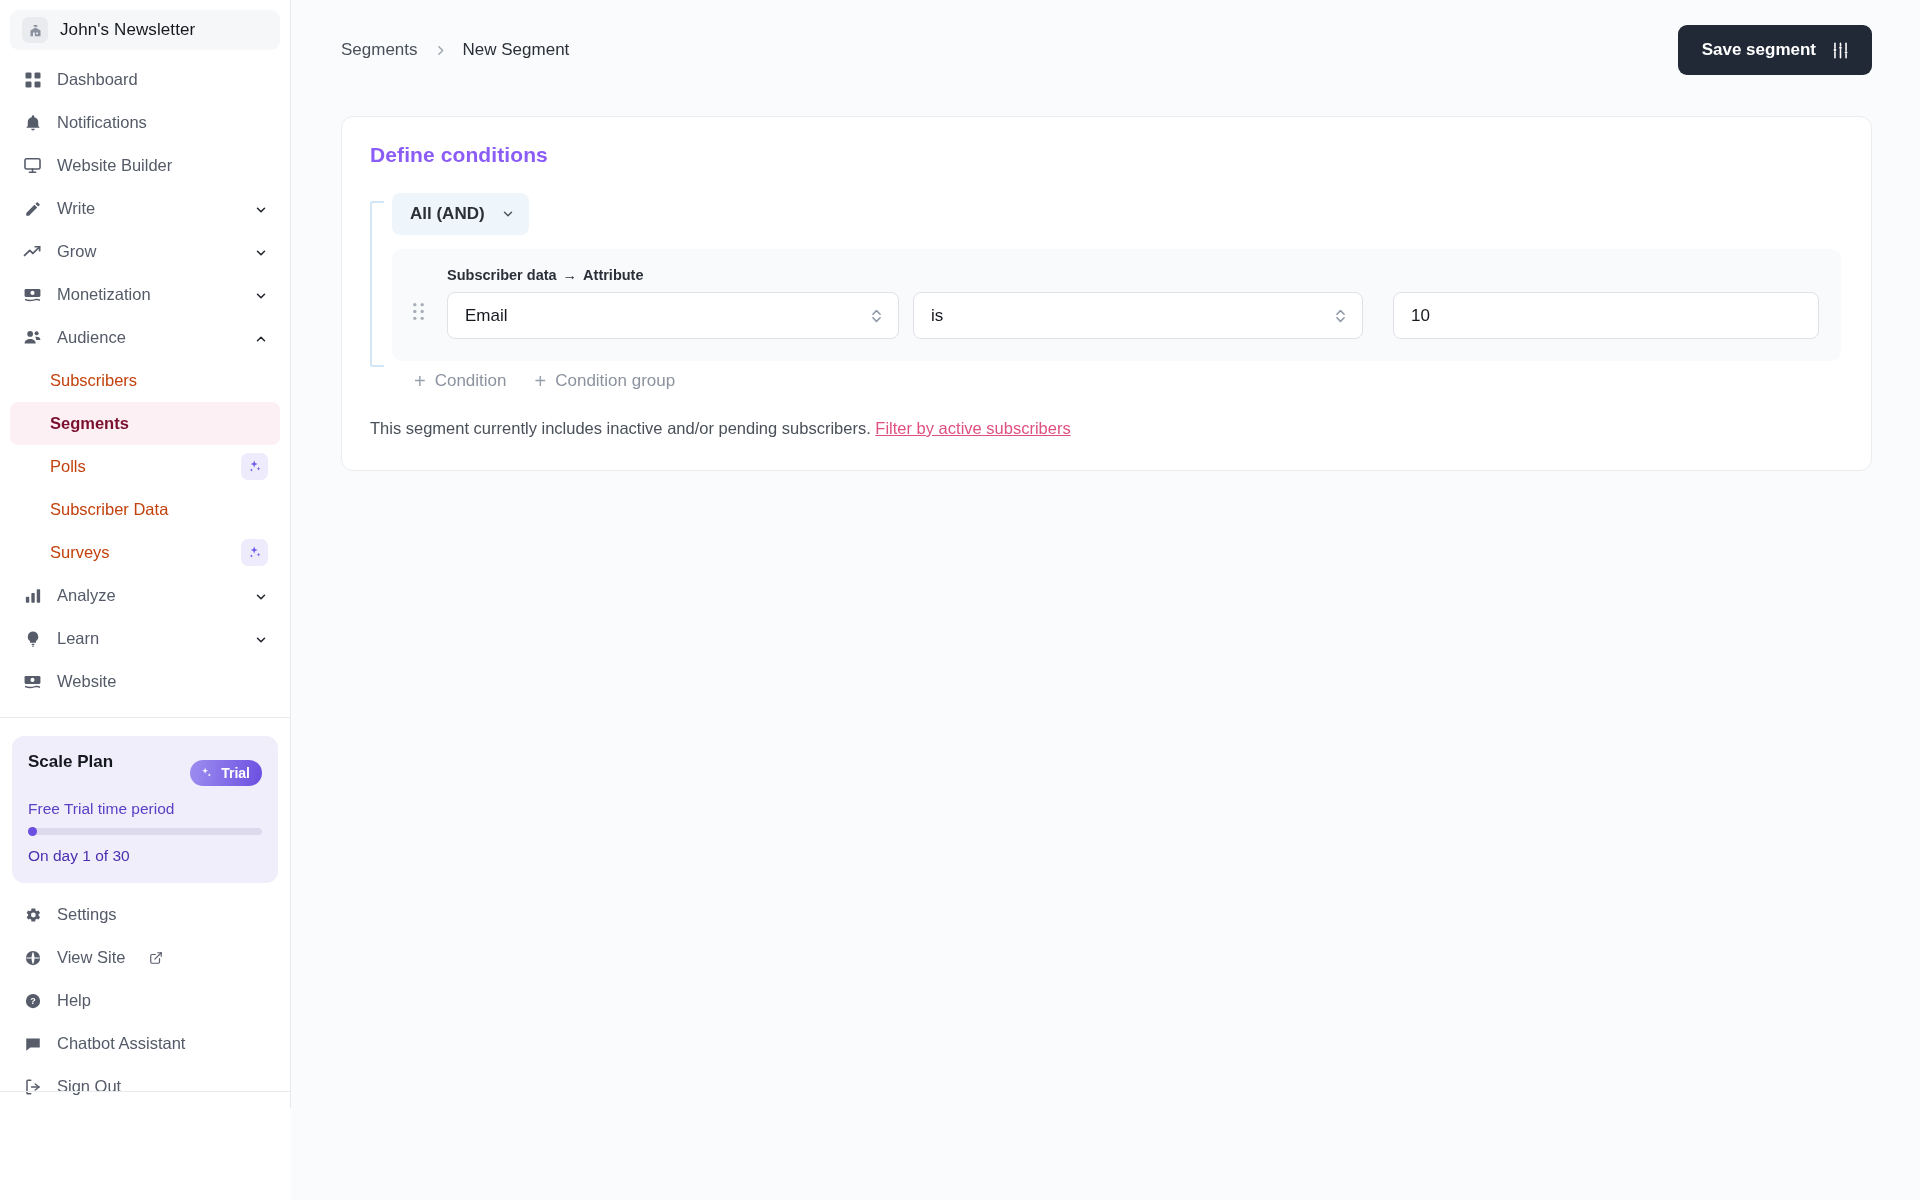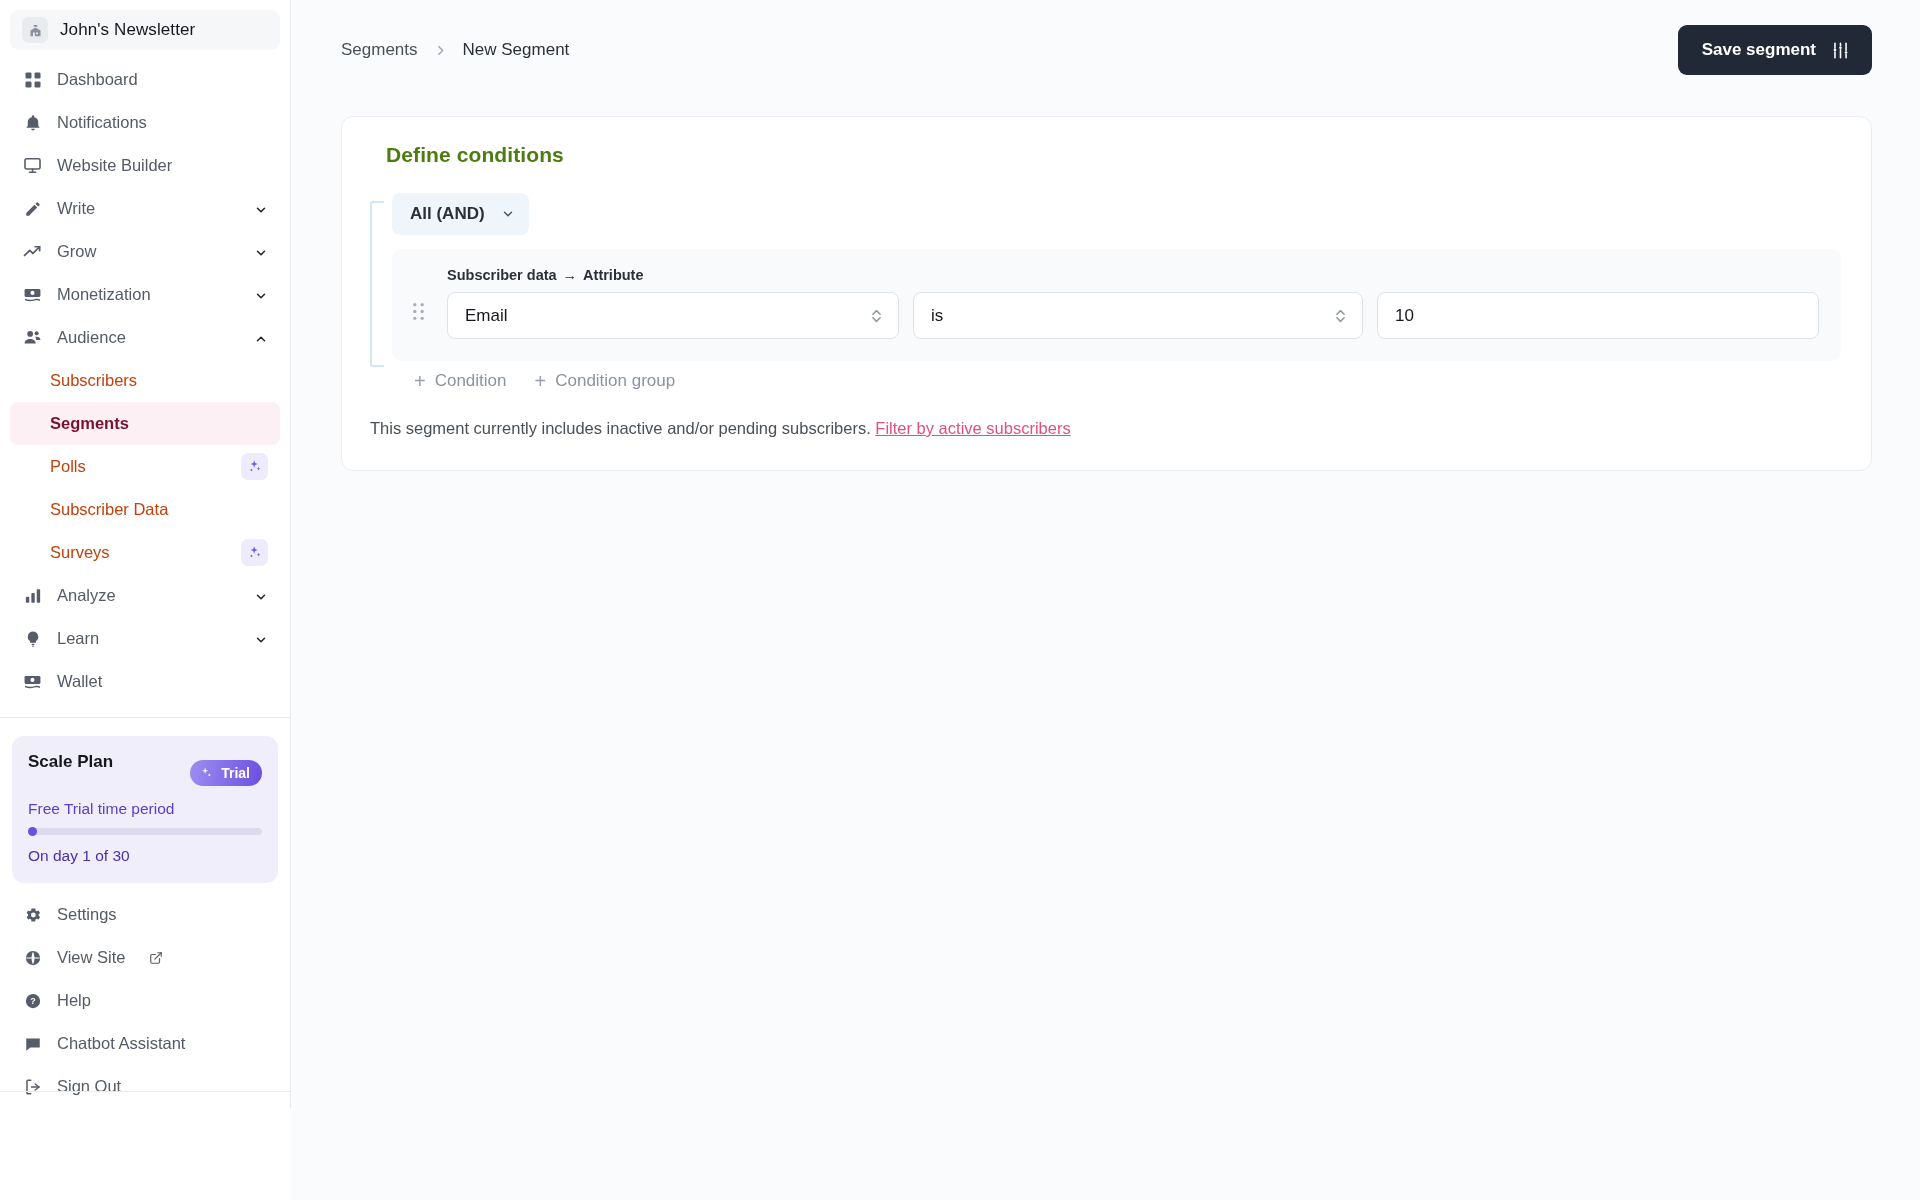--- a/index.html
+++ b/index.html
@@ -131,21 +131,21 @@
     cursor: pointer;
   }
 
   .panel {
     margin: 16px 48px 0 50px;
     background: #ffffff;
     border: 1px solid #eaecf0;
     border-radius: 12px;
     padding: 26px 30px 32px 28px;
   }
-  .panel-title { font-size: 21px; color: #4d7c0f; letter-spacing: .1px; margin-left: 16px; }
+  .panel-title { font-size: 21px; color: #8b5cf6; letter-spacing: .1px; }
 
   .group-wrap { position: relative; margin-top: 26px; padding-left: 22px; }
   .bracket {
     position: absolute; left: 0; top: 8px; bottom: 24px; width: 14px;
     border-left: 2px solid #d2e6f5;
     border-top: 2px solid #d2e6f5;
     border-bottom: 2px solid #d2e6f5;
     border-radius: 3px 0 0 3px;
   }
   .combinator {
@@ -161,21 +161,21 @@
     margin-top: 14px;
     background: #f9fafb;
     border-radius: 10px;
     padding: 18px 22px 22px 16px;
     display: flex; align-items: flex-end; gap: 14px;
   }
   .drag-handle { padding: 0 8px 18px 4px; cursor: grab; display: flex; }
   .field { display: flex; flex-direction: column; }
   .field.attr { flex: 0 0 452px; }
   .field.op   { flex: 0 0 450px; }
-  .field.val  { flex: 1 1 auto; }
+  .field.val  { flex: 1 1 auto; margin-left: 16px; }
   .field-label { font-size: 14.5px; font-weight: 700; color: #2b3038; margin-bottom: 9px; display: flex; align-items: center; gap: 6px; white-space: nowrap; }
   .select-box, .input-box {
     height: 47px; background: #ffffff;
     border: 1px solid #dfe2e7; border-radius: 8px;
     display: flex; align-items: center;
     padding: 0 14px 0 17px;
     font-size: 17px; color: #15181e;
     cursor: pointer;
   }
   .select-box .txt { flex: 1 1 auto; }
@@ -373,21 +373,21 @@
       </div>
 
       <div class="nav-item">
         <span class="ico">
           <svg width="19" height="19" viewBox="0 0 24 24" fill="currentColor">
               <rect x="2" y="5" width="20" height="10" rx="1.6"></rect>
               <circle cx="12" cy="10" r="2.6" fill="#ffffff"></circle>
               <path d="M2.5 17.5c4 1.6 8 1.6 12 .4 2.6-.8 5-.6 7 .4v1.8c-2-1-4.4-1.2-7-.4-4 1.2-8 1.2-12-.4v-1.8z"></path>
             </svg>
         </span>
-        <span class="label">Wallet</span>
+        <span class="label">Website</span>
       </div>
 
     </nav>
 
     <div class="nav-divider"></div>
 
     <div class="plan-card">
       <div class="plan-top">
         <span class="plan-name">Scale Plan</span>
         <span class="trial-badge">

